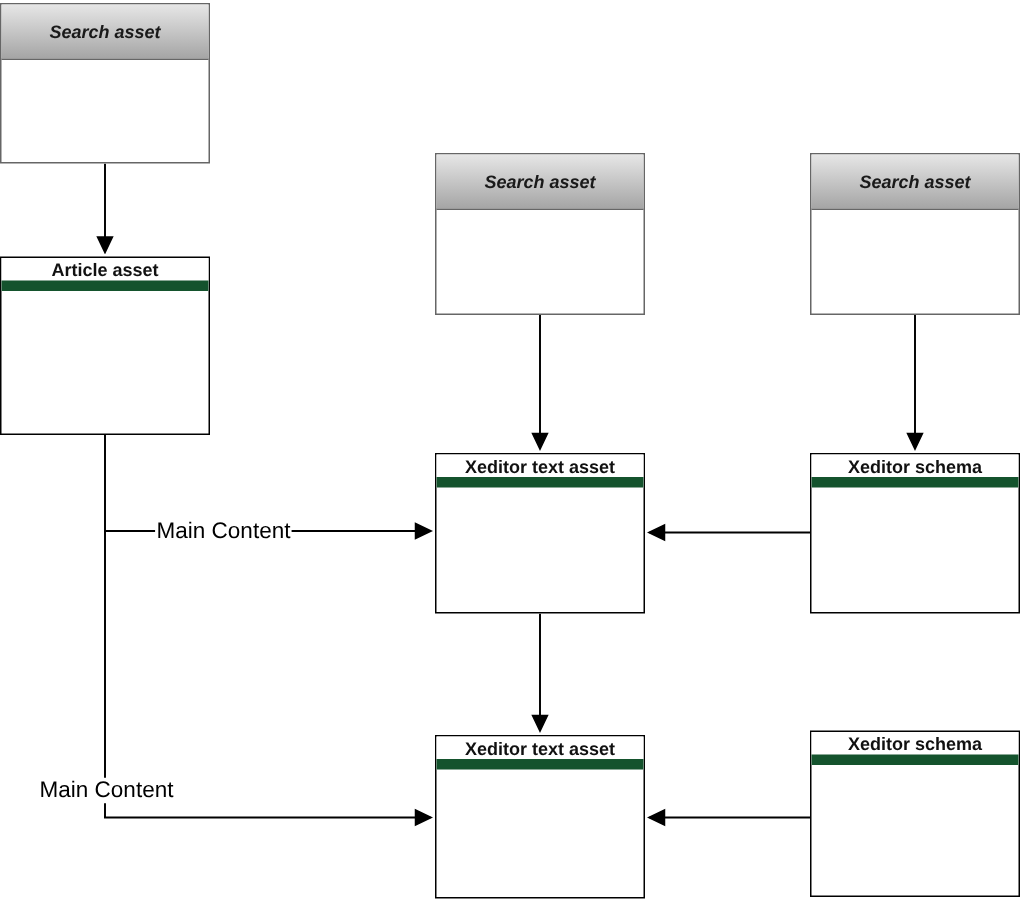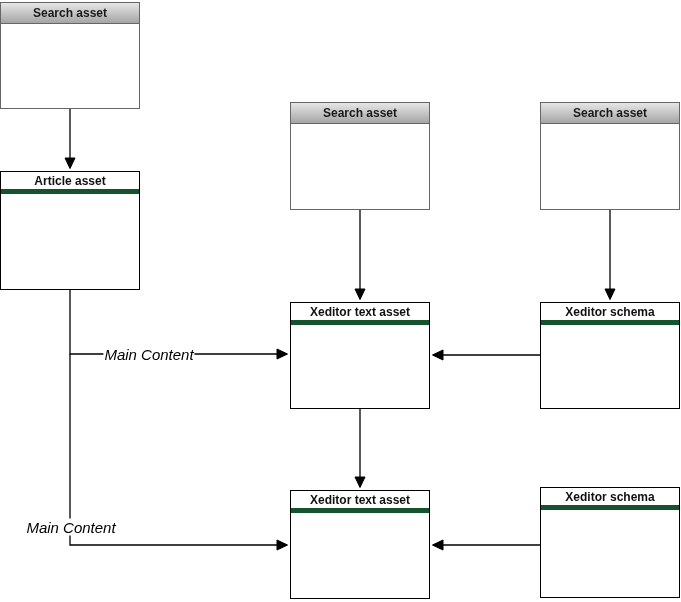--- a/index.html
+++ b/index.html
@@ -40,44 +40,44 @@
     height: 22px;
     display: flex;
     align-items: center;
     justify-content: center;
     font-size: 12px;
     font-weight: bold;
     color: #111111;
     white-space: nowrap;
   }
   .node.plain .node-header {
-    border-bottom: 5px solid #14532d;
+    border-bottom: 7px solid #14532d;
     background: #ffffff;
   }
   .node.gradient .node-header {
-    height: 21px;
+    height: 37px;
     border-bottom: 1px solid #666666;
     background: linear-gradient(180deg, #e6e6e6 0%, #c9c9c9 45%, #a5a5a5 100%);
     color: #1a1a1a;
+    font-style: italic;
   }
   .node-body {
     flex: 1;
   }
   .edge-label {
     position: absolute;
     transform: translate(-50%, -50%);
     background: #ffffff;
     color: #000000;
     font-size: 15px;
     line-height: 17px;
     white-space: nowrap;
     padding: 0 1px;
     z-index: 3;
     text-align: left;
-    font-style: italic;
   }
 </style>
 </head>
 <body>
 
 <div class="canvas">
 
   <svg class="edges" width="681" height="602" viewBox="0 0 681 602" xmlns="http://www.w3.org/2000/svg">
     <defs>
       <marker id="arrow" viewBox="0 0 13 13" markerWidth="13" markerHeight="13" refX="11.5" refY="6.5" orient="auto" markerUnits="userSpaceOnUse">

